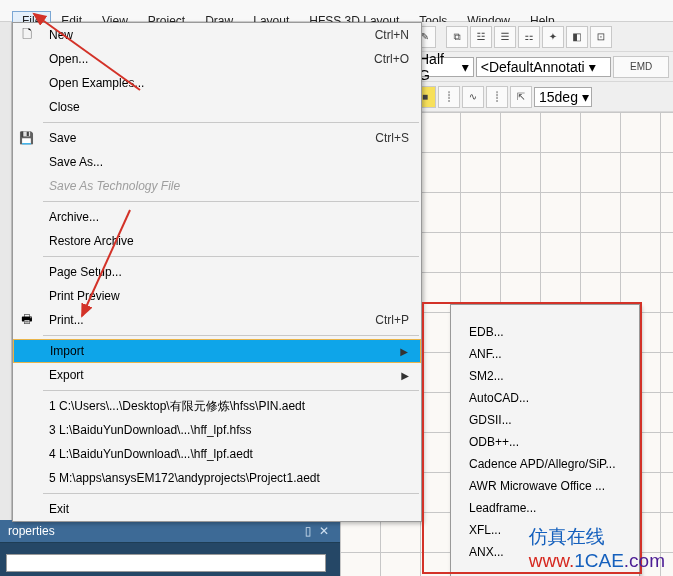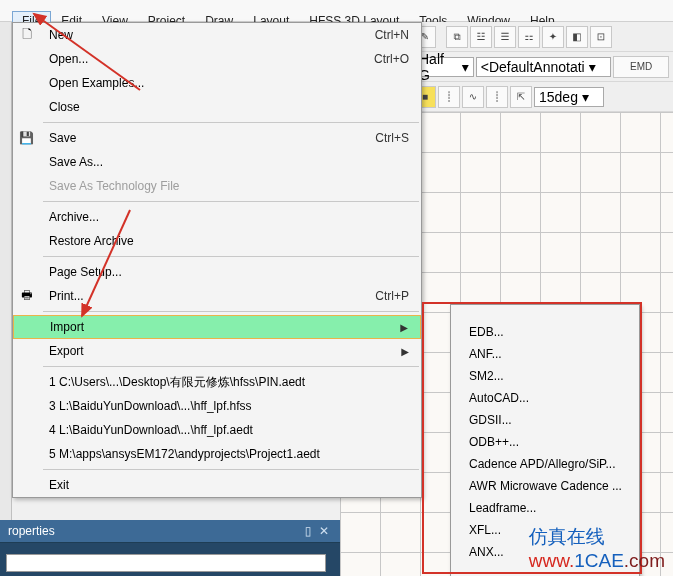--- a/index.html
+++ b/index.html
@@ -88,30 +88,30 @@
     align-items: center;
     vertical-align: middle;
   }
   .file-menu .row {
     display: flex;
     align-items: center;
     height: 24px;
     padding-right: 12px;
   }
   .file-menu .row.highlight {
-    background: #86efac;
+    background: #0ea5e9;
     border: 1px solid #e9b44a;
   }
   .file-menu .row .label {
     flex: 1;
     padding-left: 8px;
   }
   .file-menu .row .shortcut { color: #333; }
   .file-menu .row .arrow { color: #333; font-size: 10px; }
-  .file-menu .row.disabled .label { color: #9e9e9e; }
+  .file-menu .row.disabled .label { color: #9e9e9e; font-style: italic; }
   .file-menu .sep {
     height: 1px;
     background: #c8c8c8;
     margin: 3px 2px 3px 30px;
   }
   .icon-strip {
     position: absolute;
     top: 22px;
     left: 0;
     width: 12px;
@@ -216,21 +216,21 @@
   }
   .wm2 {
     position: absolute;
     bottom: 4px; right: 8px;
     font-size: 19px; font-weight: normal;
     z-index: 60;
     pointer-events: none;
   }
   .wm2 .cn { color: #1560bd; }
   .wm2 .url1 { color: #d6281f; }
-  .wm2 .url2 { color: #7f1d1d; }
+  .wm2 .url2 { color: #4c1d95; }
 </style>
 </head>
 <body>
 
 <div class="menubar">
   <div class="menu-item active">File</div>
   <div class="menu-item">Edit</div>
   <div class="menu-item">View</div>
   <div class="menu-item">Project</div>
   <div class="menu-item">Draw</div>
@@ -267,21 +267,21 @@
       <span style="margin-left:4px">▾</span>
     </div>
     <div class="tbtn" style="width:56px">EMD</div>
   </div>
   <div class="toolbar-row">
     <div class="tbtn" style="background:#f7e05a">■</div>
     <div class="tbtn">┊</div>
     <div class="tbtn">∿</div>
     <div class="tbtn">┊</div>
     <div class="tbtn">⇱</div>
-    <div class="tselect" style="width:70px">
+    <div class="tselect" style="width:58px">
       <span>15deg</span>
       <span style="margin-left:4px">▾</span>
     </div>
   </div>
 </div>
 
 <div class="file-menu">
   <div class="row">
     <span class="icon-col">🗋</span>
     <span class="label">New</span>
@@ -322,20 +322,24 @@
   <div class="row">
     <span class="icon-col"></span>
     <span class="label">Restore Archive</span>
   </div>
   <div class="sep"></div>
   <div class="row">
     <span class="icon-col"></span>
     <span class="label">Page Setup...</span>
   </div>
   <div class="row">
+    <span class="icon-col"></span>
+    <span class="label">Print Preview</span>
+  </div>
+  <div class="row">
     <span class="icon-col">🖶</span>
     <span class="label">Print...</span>
     <span class="shortcut">Ctrl+P</span>
   </div>
   <div class="sep"></div>
   <div class="row highlight">
     <span class="icon-col"></span>
     <span class="label">Import</span>
     <span class="arrow">▶</span>
   </div>
@@ -384,21 +388,21 @@
   <div class="srow">
       <span>GDSII...</span>
     </div>
   <div class="srow">
       <span>ODB++...</span>
     </div>
   <div class="srow">
       <span>Cadence APD/Allegro/SiP...</span>
     </div>
   <div class="srow">
-      <span>AWR Microwave Cadence ...</span>
+      <span>AWR Microwave Office ...</span>
     </div>
   <div class="srow">
       <span>Leadframe...</span>
     </div>
   <div class="srow">
       <span>XFL...</span>
     </div>
   <div class="srow">
       <span>ANX...</span>
     </div>

